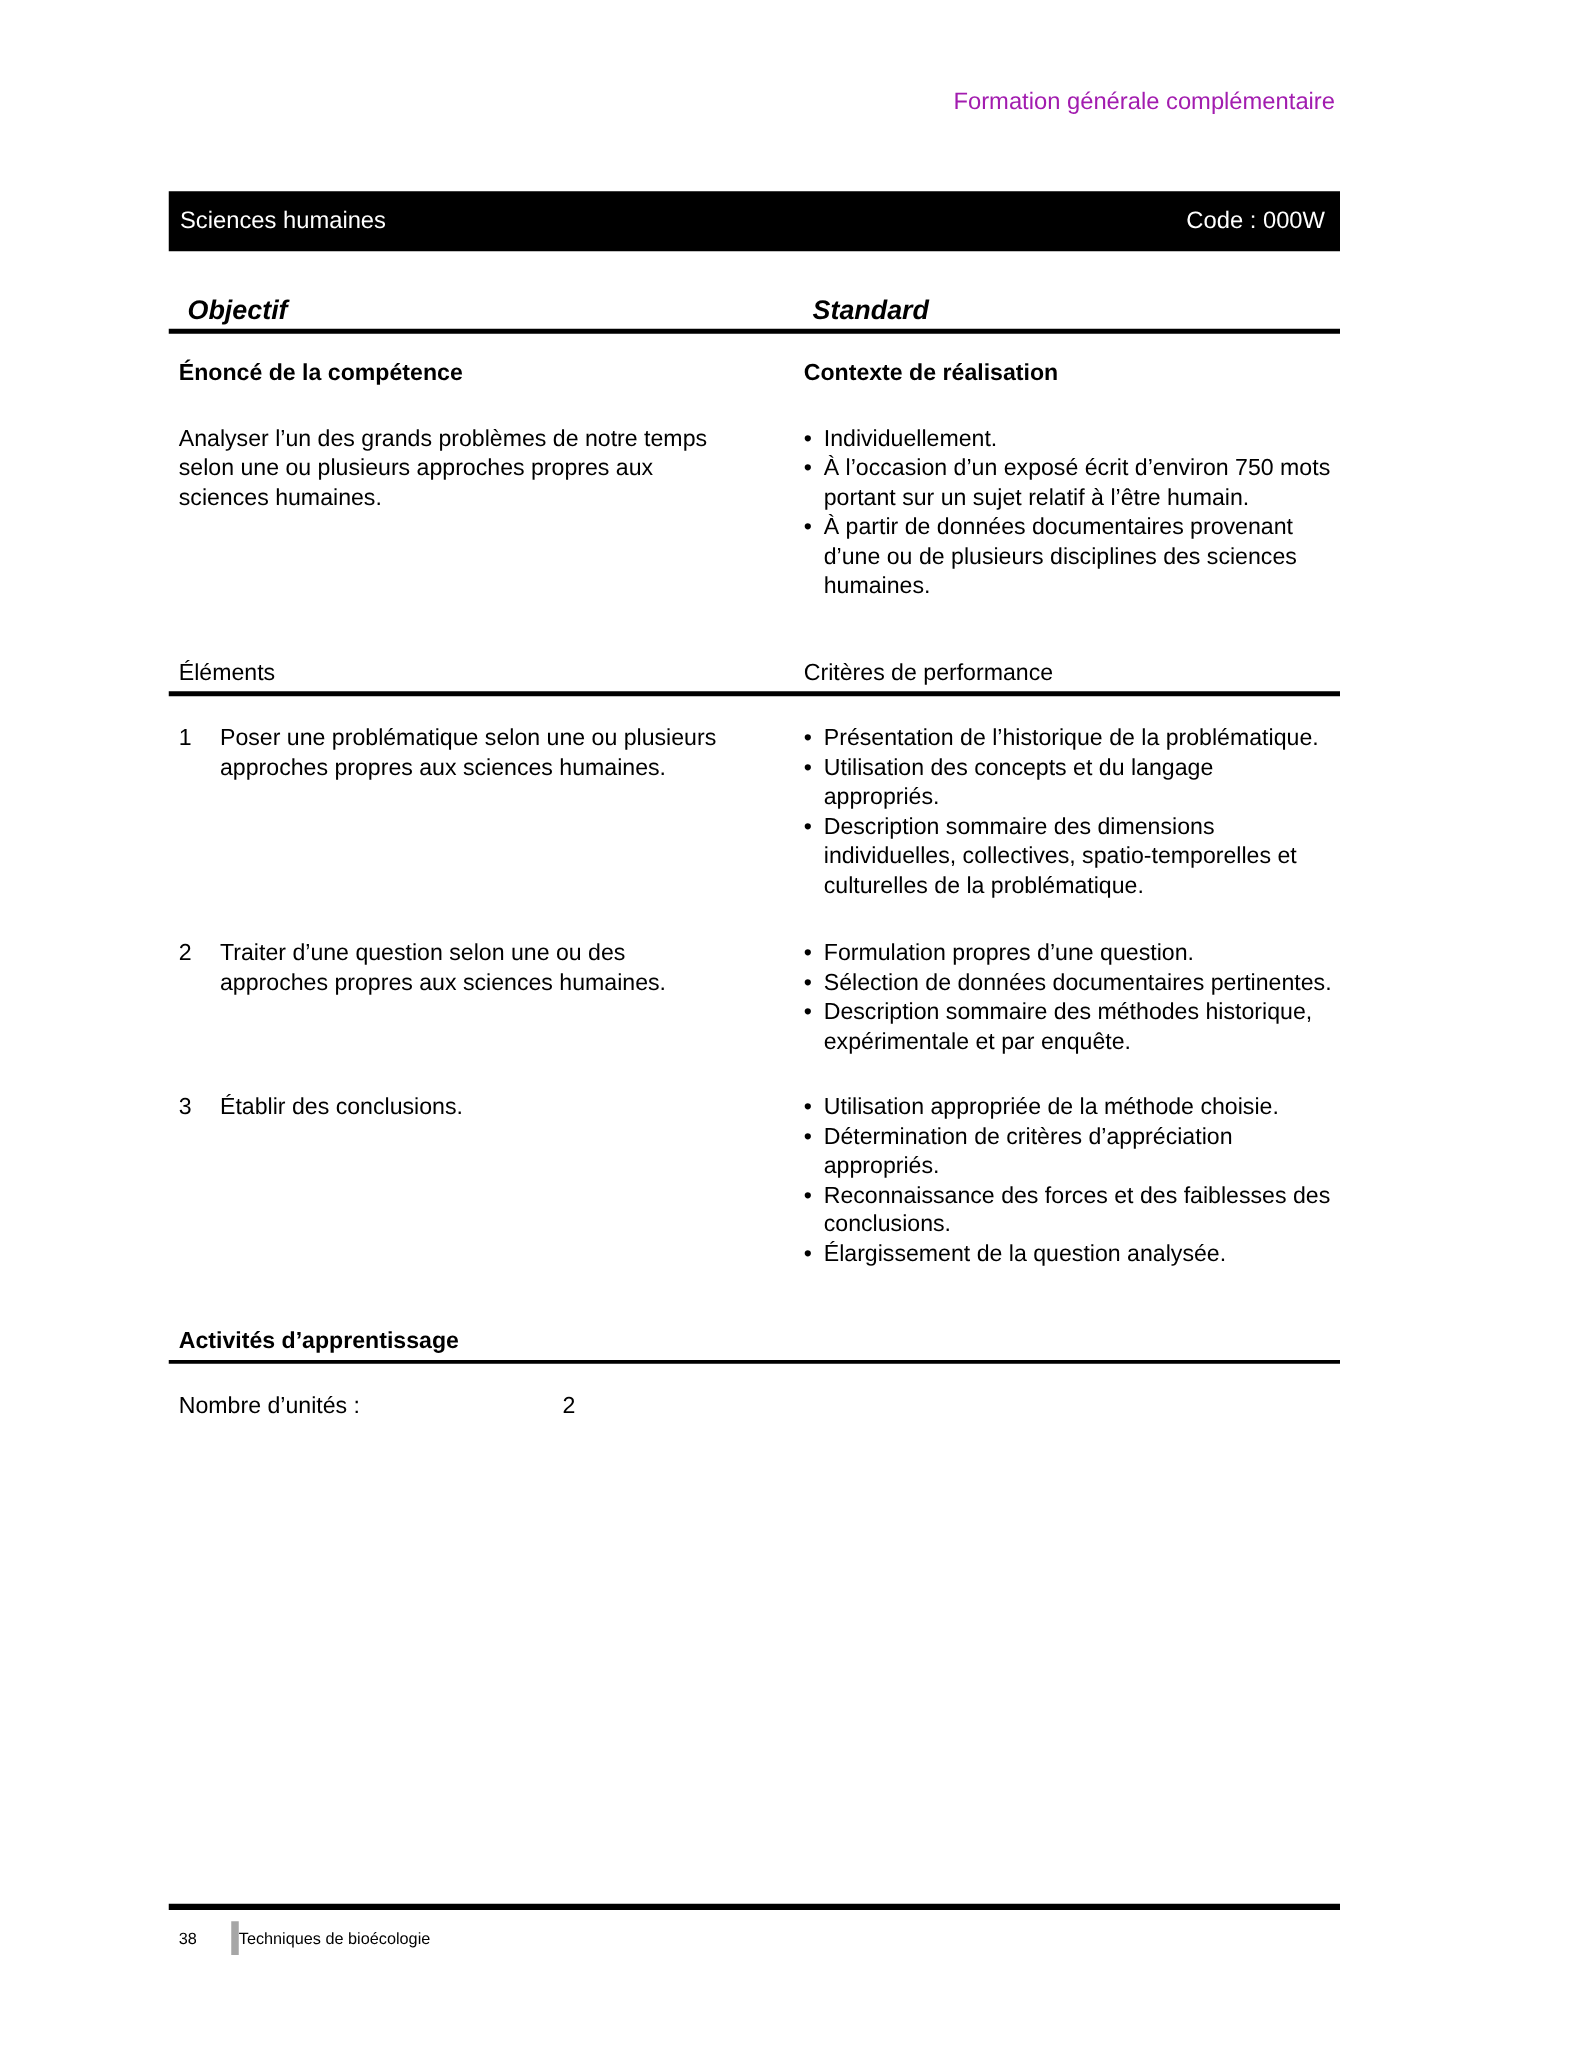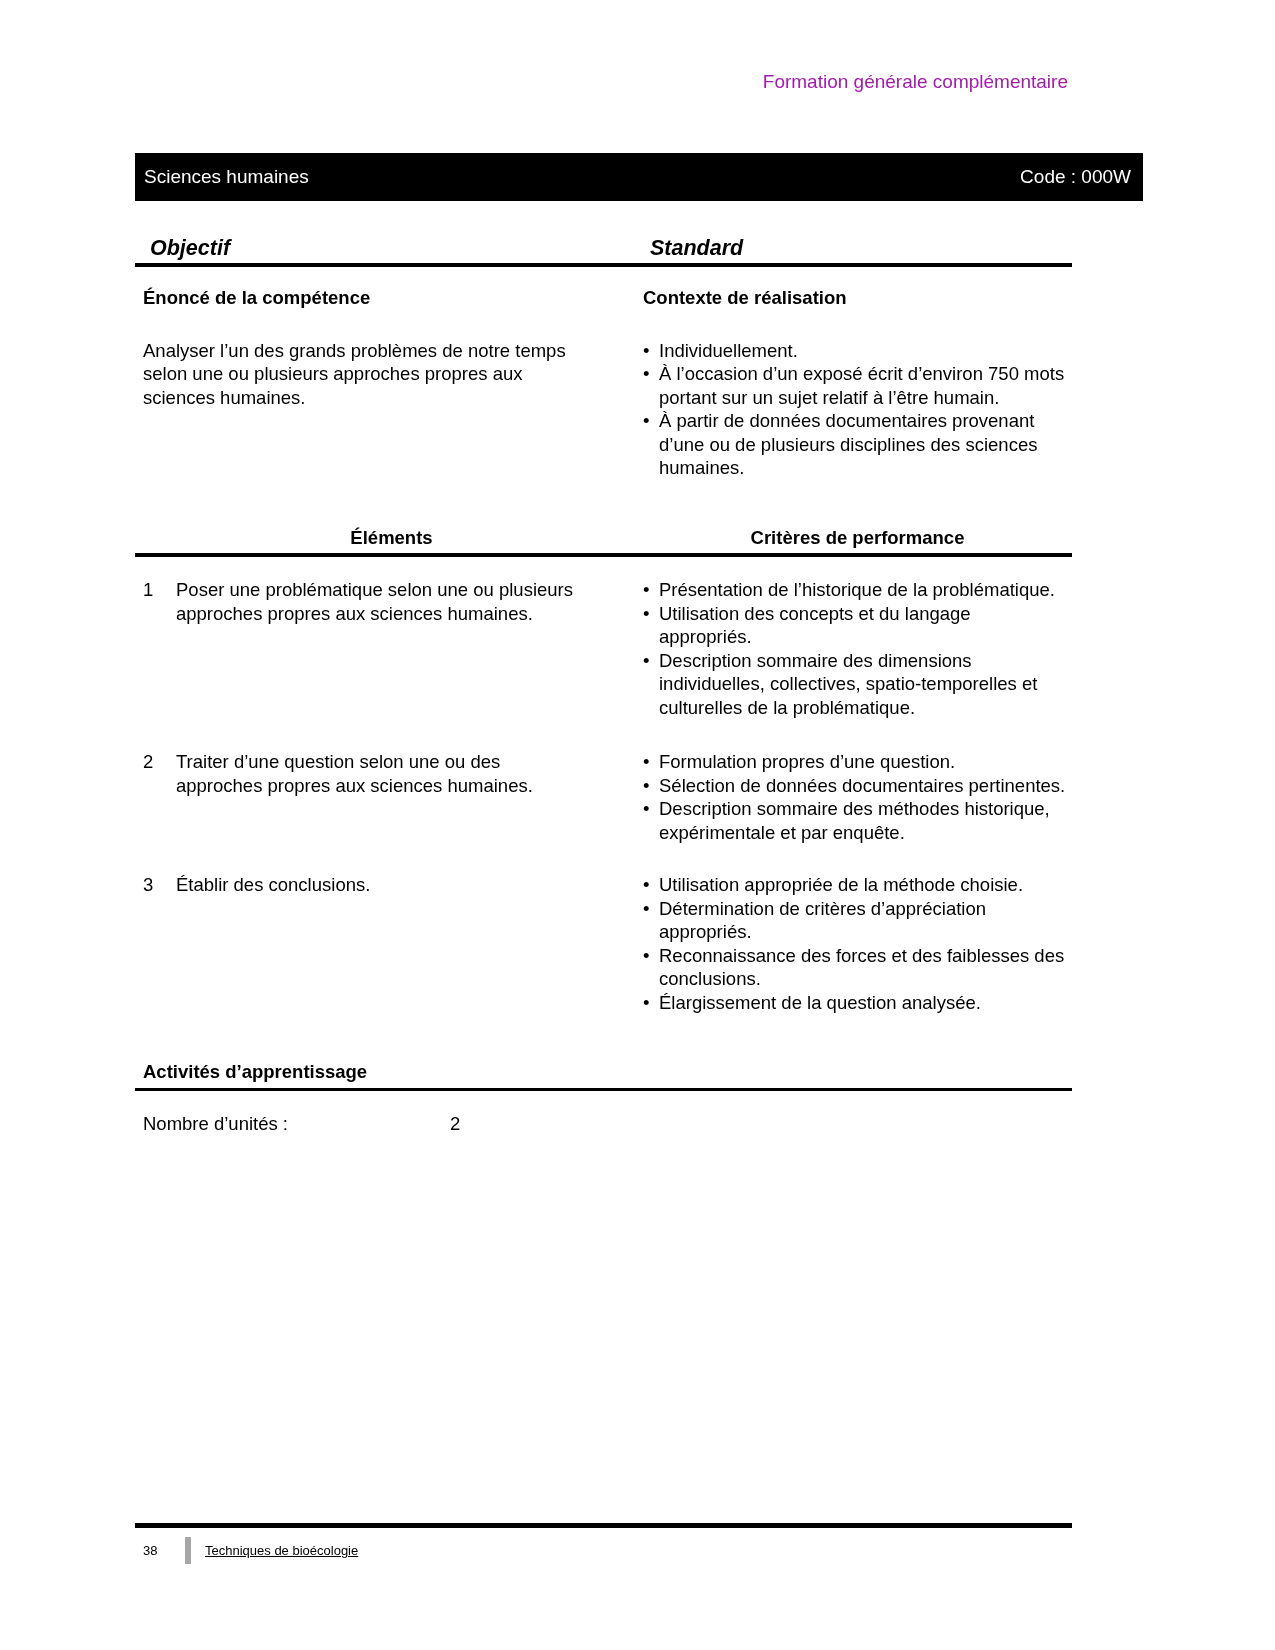--- a/index.html
+++ b/index.html
@@ -3,33 +3,33 @@
 <meta charset="utf-8">
 <style>
   html,body{margin:0;padding:0;}
   body{
     width:1275px;height:1650px;position:relative;background:#ffffff;
     font-family:"Liberation Sans",sans-serif;color:#000;overflow:hidden;
     -webkit-font-smoothing:antialiased;
   }
   .doc-header{margin:70px 207px 0 0;text-align:right;font-size:19px;line-height:24px;color:#a21caf;}
   .title-bar{
-    margin:59px 0 0 135px;width:1008px;height:48px;background:#000;color:#fff;
+    margin:59px 0 0 135px;width:937px;height:48px;background:#000;color:#fff;
     display:flex;justify-content:space-between;align-items:center;
     padding:0 12px 0 9px;box-sizing:border-box;font-size:19px;
   }
   .content{margin-left:135px;width:937px;font-size:18.5px;line-height:23.5px;}
   .grid2{display:grid;grid-template-columns:505px 432px;}
   .row-objstd{margin-top:34px;font-size:21.5px;font-weight:bold;font-style:italic;line-height:26px;}
   .objstd-left{padding-left:15px;}
   .objstd-right{padding-left:10px;}
   .rule-thick{height:4px;background:#000;}
   .rule1{margin-top:2px;}
   .row-headings{margin-top:19px;font-weight:bold;}
-  .row-headings2{margin-top:46px;font-weight:bold;text-align:center;}
+  .row-headings2{margin-top:46px;font-weight:normal;}
   .rule2{margin-top:4px;}
   .hcell-left{padding-left:8px;}
   .hcell-right{padding-left:3px;}
   .row-body1{margin-top:29px;}
   .para{padding-left:8px;width:430px;margin:0;}
   ul.bullets{list-style:none;margin:0;padding:0 0 0 3px;}
   ul.bullets li{position:relative;padding-left:16px;width:407px;}
   ul.bullets li::before{content:"\2022";position:absolute;left:0;top:0;}
   .row-e1{margin-top:21px;}
   .row-e2{margin-top:31px;}
@@ -40,21 +40,21 @@
   .activites-heading{margin-top:46px;font-weight:bold;padding-left:8px;}
   .rule3{margin-top:4px;height:3px;background:#000;}
   .hours{margin-top:21px;padding-left:8px;}
   .hours-row{display:flex;}
   .hours-label{width:307px;flex:none;}
   .footer{position:absolute;left:135px;top:1523px;width:937px;}
   .footer-rule{height:5px;background:#000;}
   .footer-row{margin-top:9px;display:flex;font-size:13px;}
   .page-num{padding-left:8px;width:42px;flex:none;line-height:27px;}
   .sep-bar{width:6px;height:27px;background:#a6a6a6;flex:none;}
-  .footer-title{margin-left:14px;line-height:27px;text-decoration:underline;}
+  .footer-title{line-height:27px;}
 </style>
 </head>
 <body>
 
 <div class="doc-header">
   <span>Formation générale complémentaire</span>
 </div>
 
 <div class="title-bar">
   <span>Sciences humaines</span>

